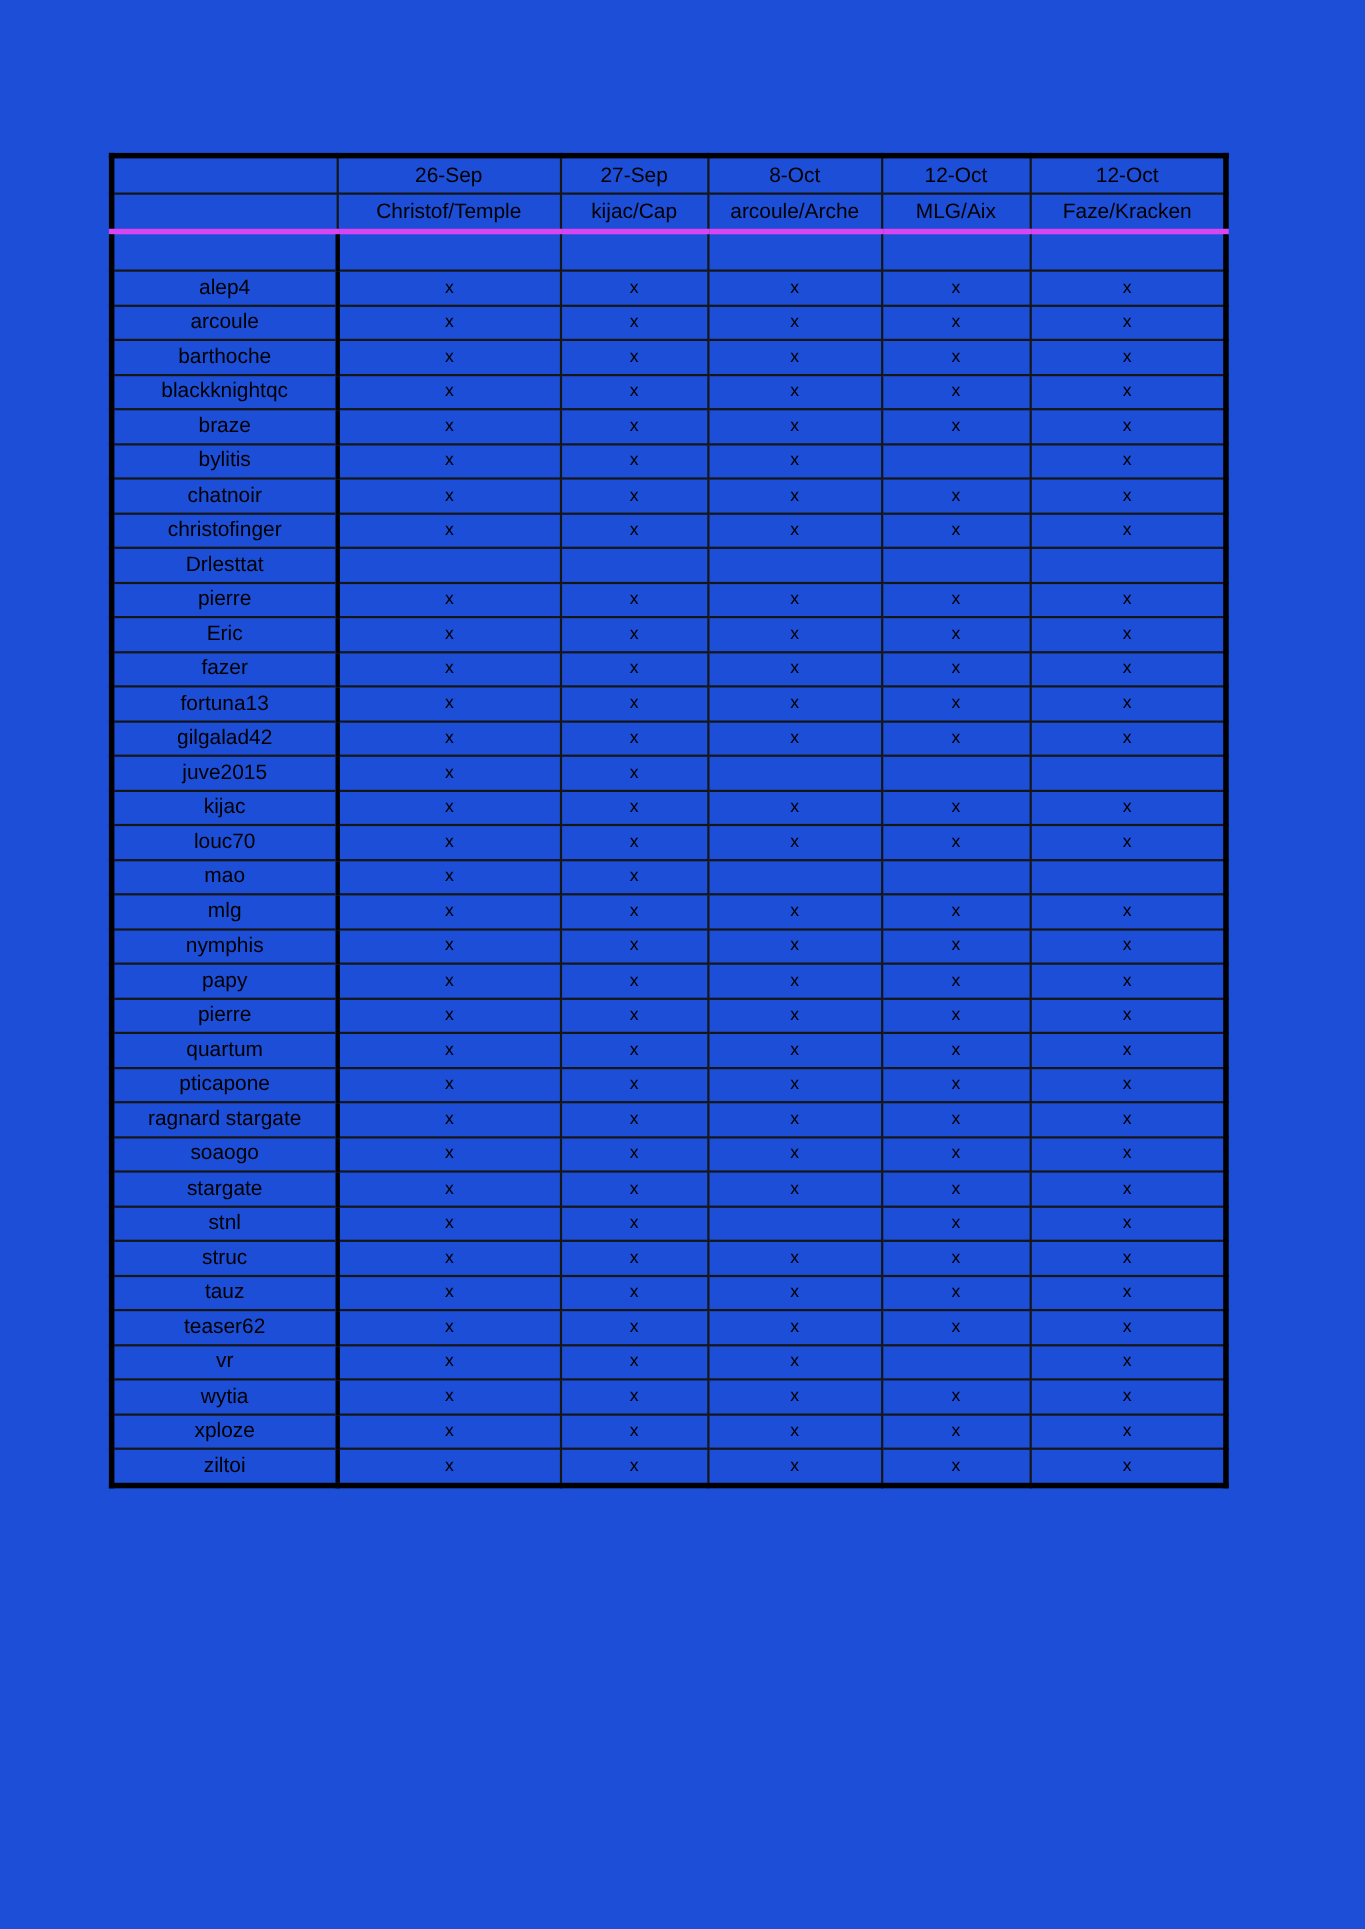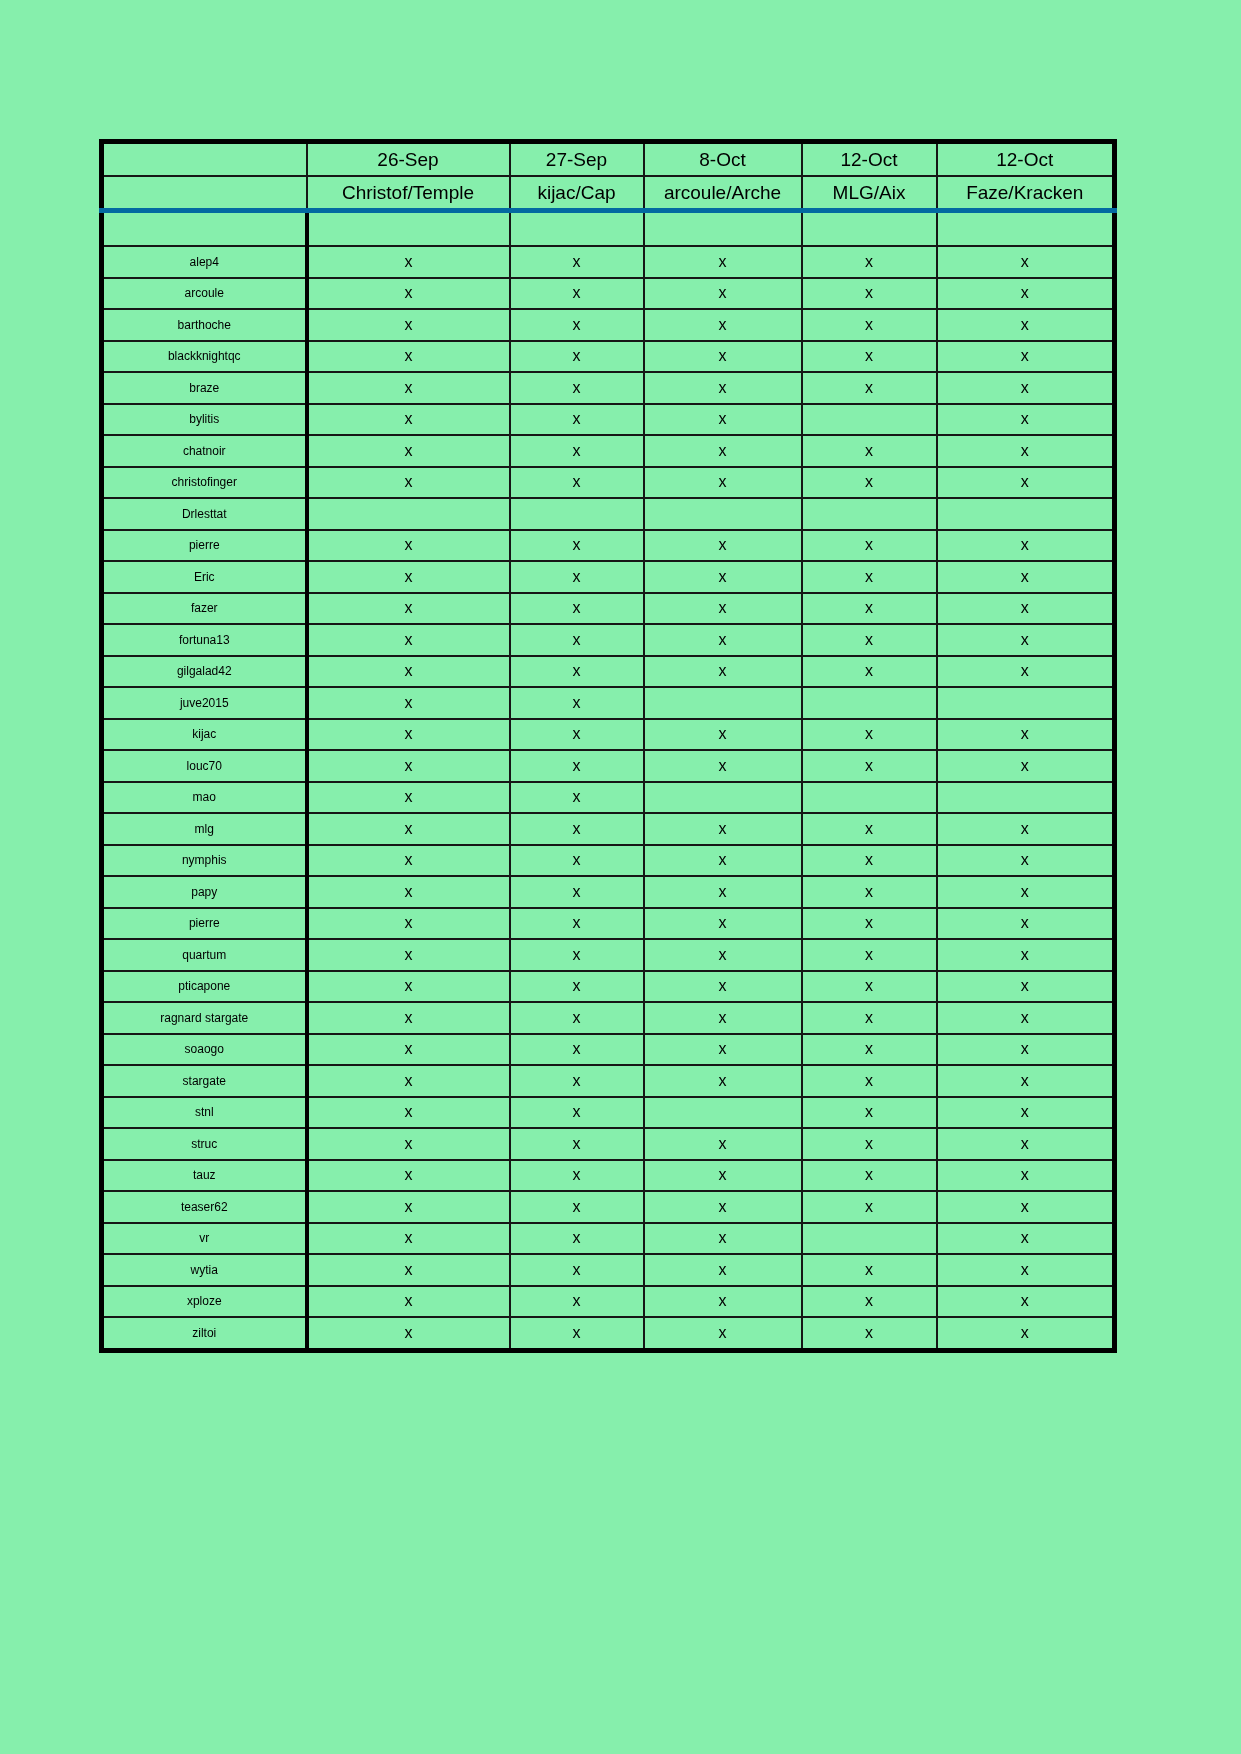--- a/index.html
+++ b/index.html
@@ -10,21 +10,21 @@
   body {
     width: 1241px;
     height: 1754px;
     font-family: "Liberation Sans", sans-serif;
     color: #000000;
   }
   .page {
     position: relative;
     width: 1241px;
     height: 1754px;
-    background: #86efac;
+    background: #1d4ed8;
     overflow: hidden;
   }
   table.sheet {
     position: absolute;
     left: 99px;
     top: 139px;
     border-collapse: collapse;
     table-layout: fixed;
     border: 5px solid #000000;
   }
@@ -41,30 +41,30 @@
     vertical-align: middle;
     padding: 0 2px;
     white-space: nowrap;
     overflow: hidden;
   }
   thead td {
     height: 31px;
     font-size: 19px;
   }
   thead tr.team-row td {
-    border-bottom: 5px solid #0369a1;
+    border-bottom: 5px solid #d946ef;
   }
   tbody tr.spacer-row td {
     height: 32px;
   }
   tbody td {
     height: 29.5px;
   }
   tbody td.name-cell {
-    font-size: 12px;
+    font-size: 19px;
     border-right: 4px solid #000000;
   }
   tbody td.mark-cell {
     font-size: 16px;
   }
 </style>
 </head>
 <body>
 
 <div class="page">

